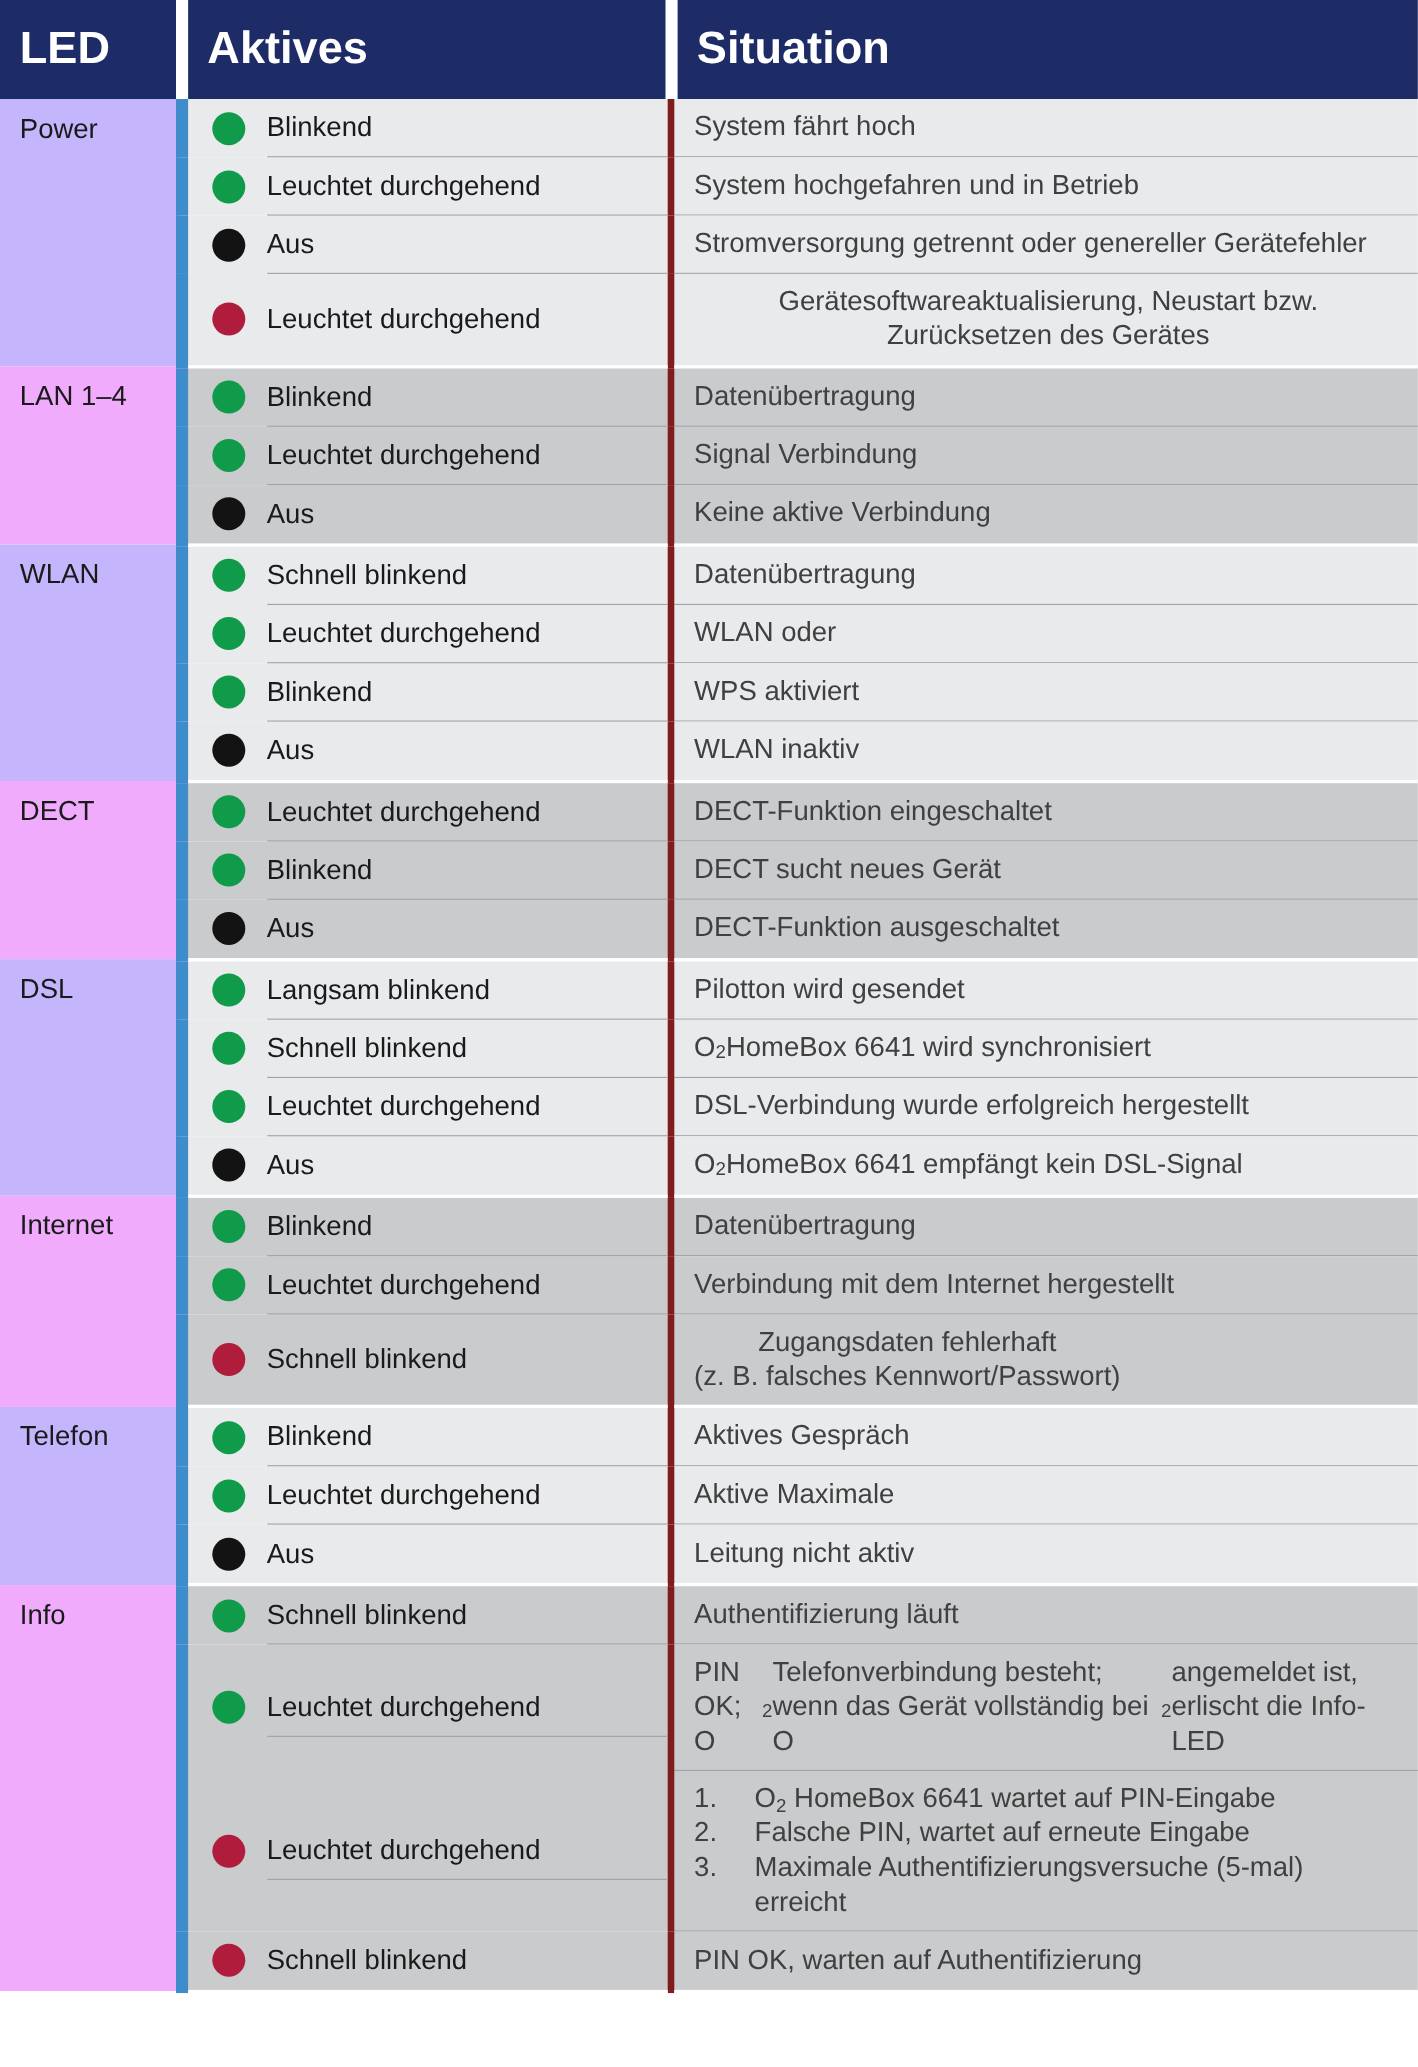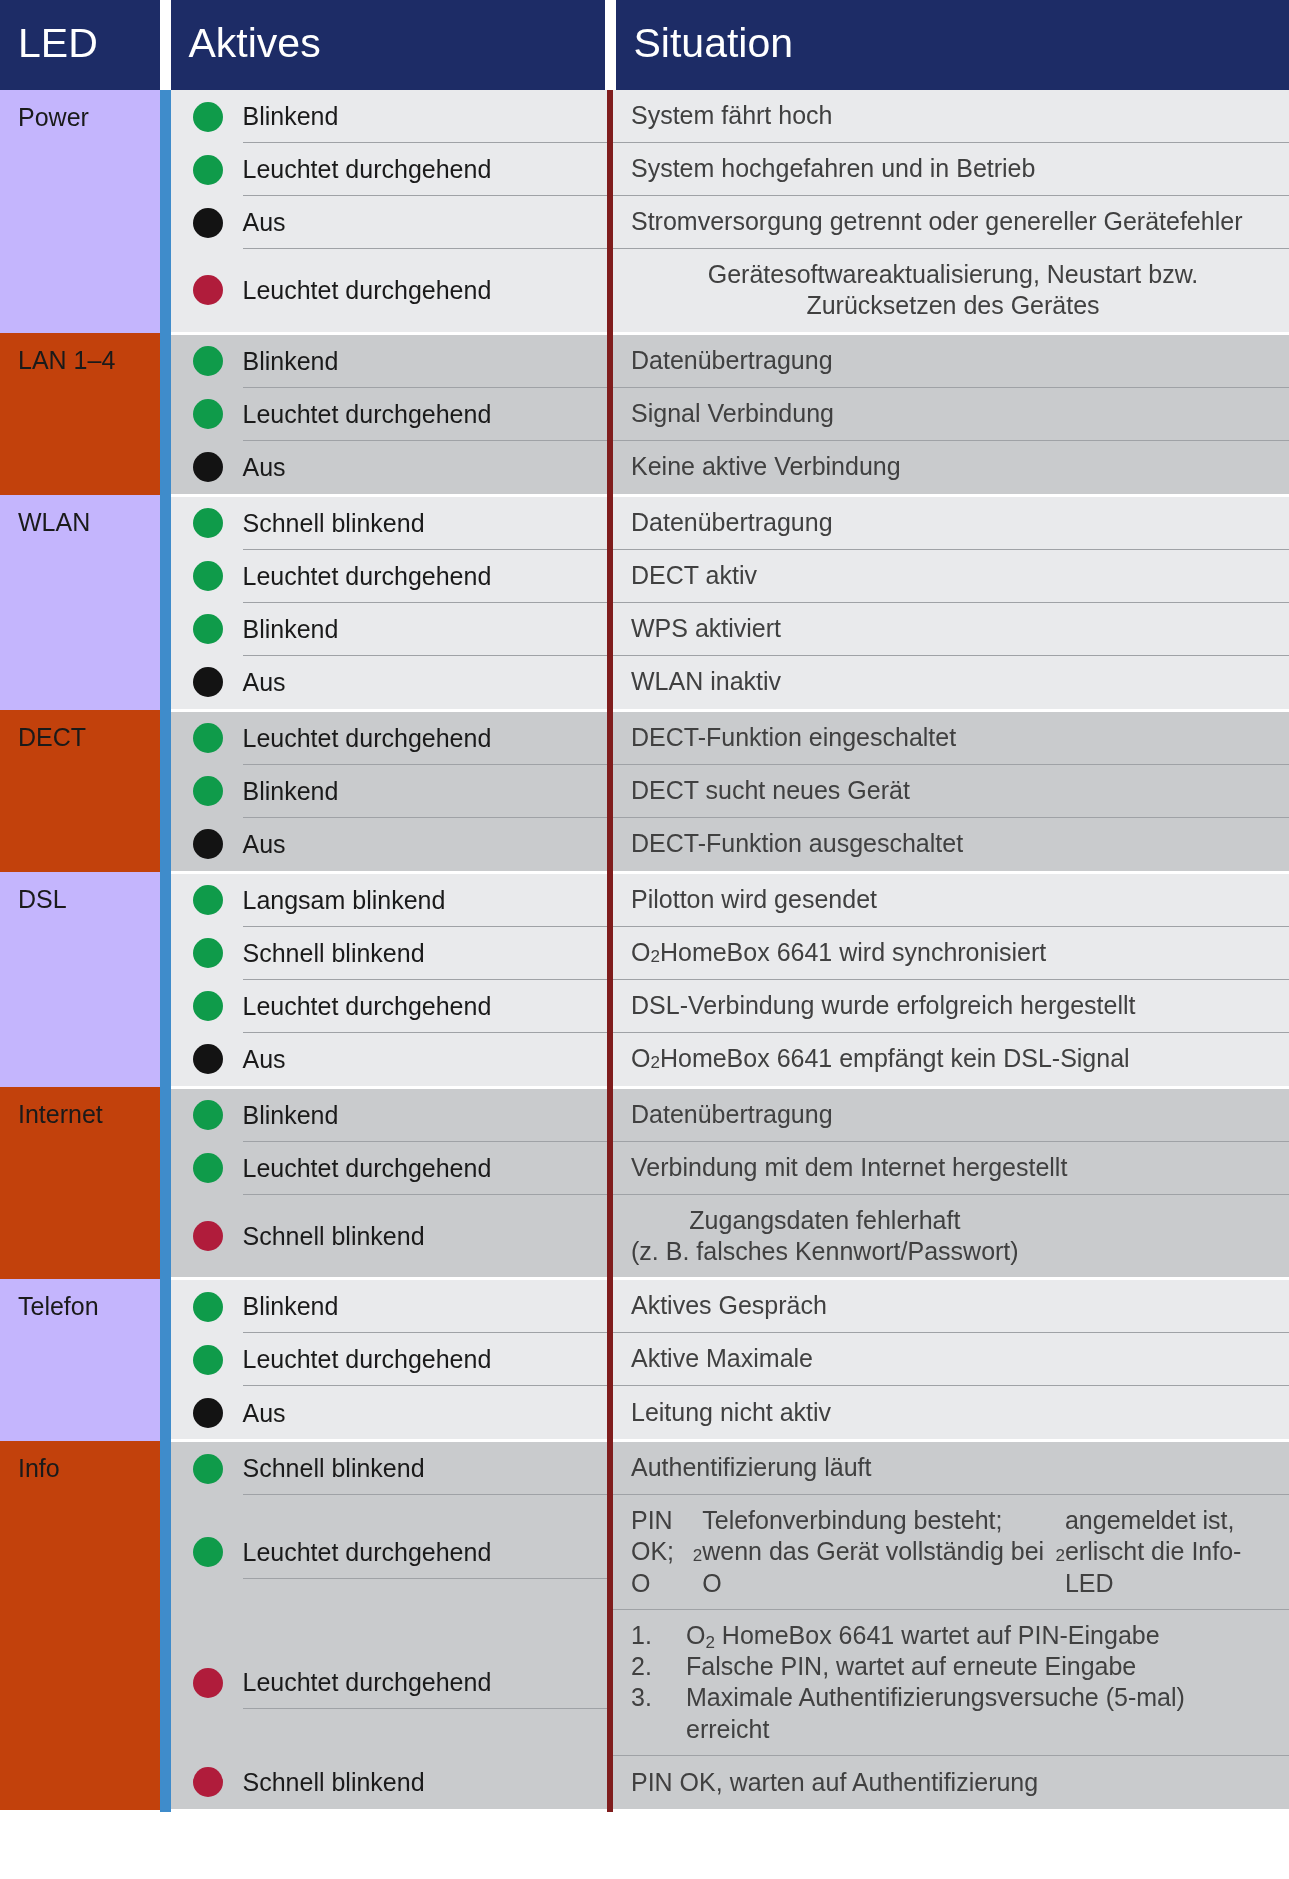--- a/index.html
+++ b/index.html
@@ -25,21 +25,21 @@
   }
   col.c-led   { width: 165px; }
   col.c-sig   { width: 445px; }
   col.c-situ  { width: 679px; }
 
   thead th {
     background: #1d2c66;
     color: #ffffff;
     text-align: left;
     font-size: 41px;
-    font-weight: normal;
+    font-weight: bold;
     padding: 14px 0 18px 18px;
     vertical-align: middle;
     height: 90px;
     box-sizing: border-box;
   }
   thead th.th-led {
     border-right: 11px solid #ffffff;
   }
   thead th.th-sig {
     border-right: 11px solid #ffffff;
@@ -58,21 +58,21 @@
     vertical-align: top;
     border-right: 11px solid #3f8ccb;
   }
   td.led-name .led-label {
     display: block;
     padding-top: 13px;
   }
 
   
   tr.grp-light td.led-name { background: #c4b5fd; }
-  tr.grp-dark  td.led-name { background: #c2410c; }
+  tr.grp-dark  td.led-name { background: #f0abfc; }
   tr.grp-light td.sig-cell, tr.grp-light td.situ-cell { background: #e9eaec; }
   tr.grp-dark  td.sig-cell, tr.grp-dark  td.situ-cell { background: #c9cbcd; }
 
   
   td.sig-cell {
     padding: 0;
     border-right: 6px solid #7f1d1d;
   }
   .sig-inner {
     display: flex;
@@ -250,21 +250,21 @@
           </td>
         </tr>
         <tr class="grp-light">
           <td class="sig-cell">
             <div class="sig-inner">
               <span class="dot green"></span>
               <span class="sig-text">Leuchtet durchgehend</span>
             </div>
           </td>
           <td class="situ-cell">
-            <div class="situ-inner">DECT aktiv</div>
+            <div class="situ-inner">WLAN oder</div>
           </td>
         </tr>
         <tr class="grp-light">
           <td class="sig-cell">
             <div class="sig-inner">
               <span class="dot green"></span>
               <span class="sig-text">Blinkend</span>
             </div>
           </td>
           <td class="situ-cell">

